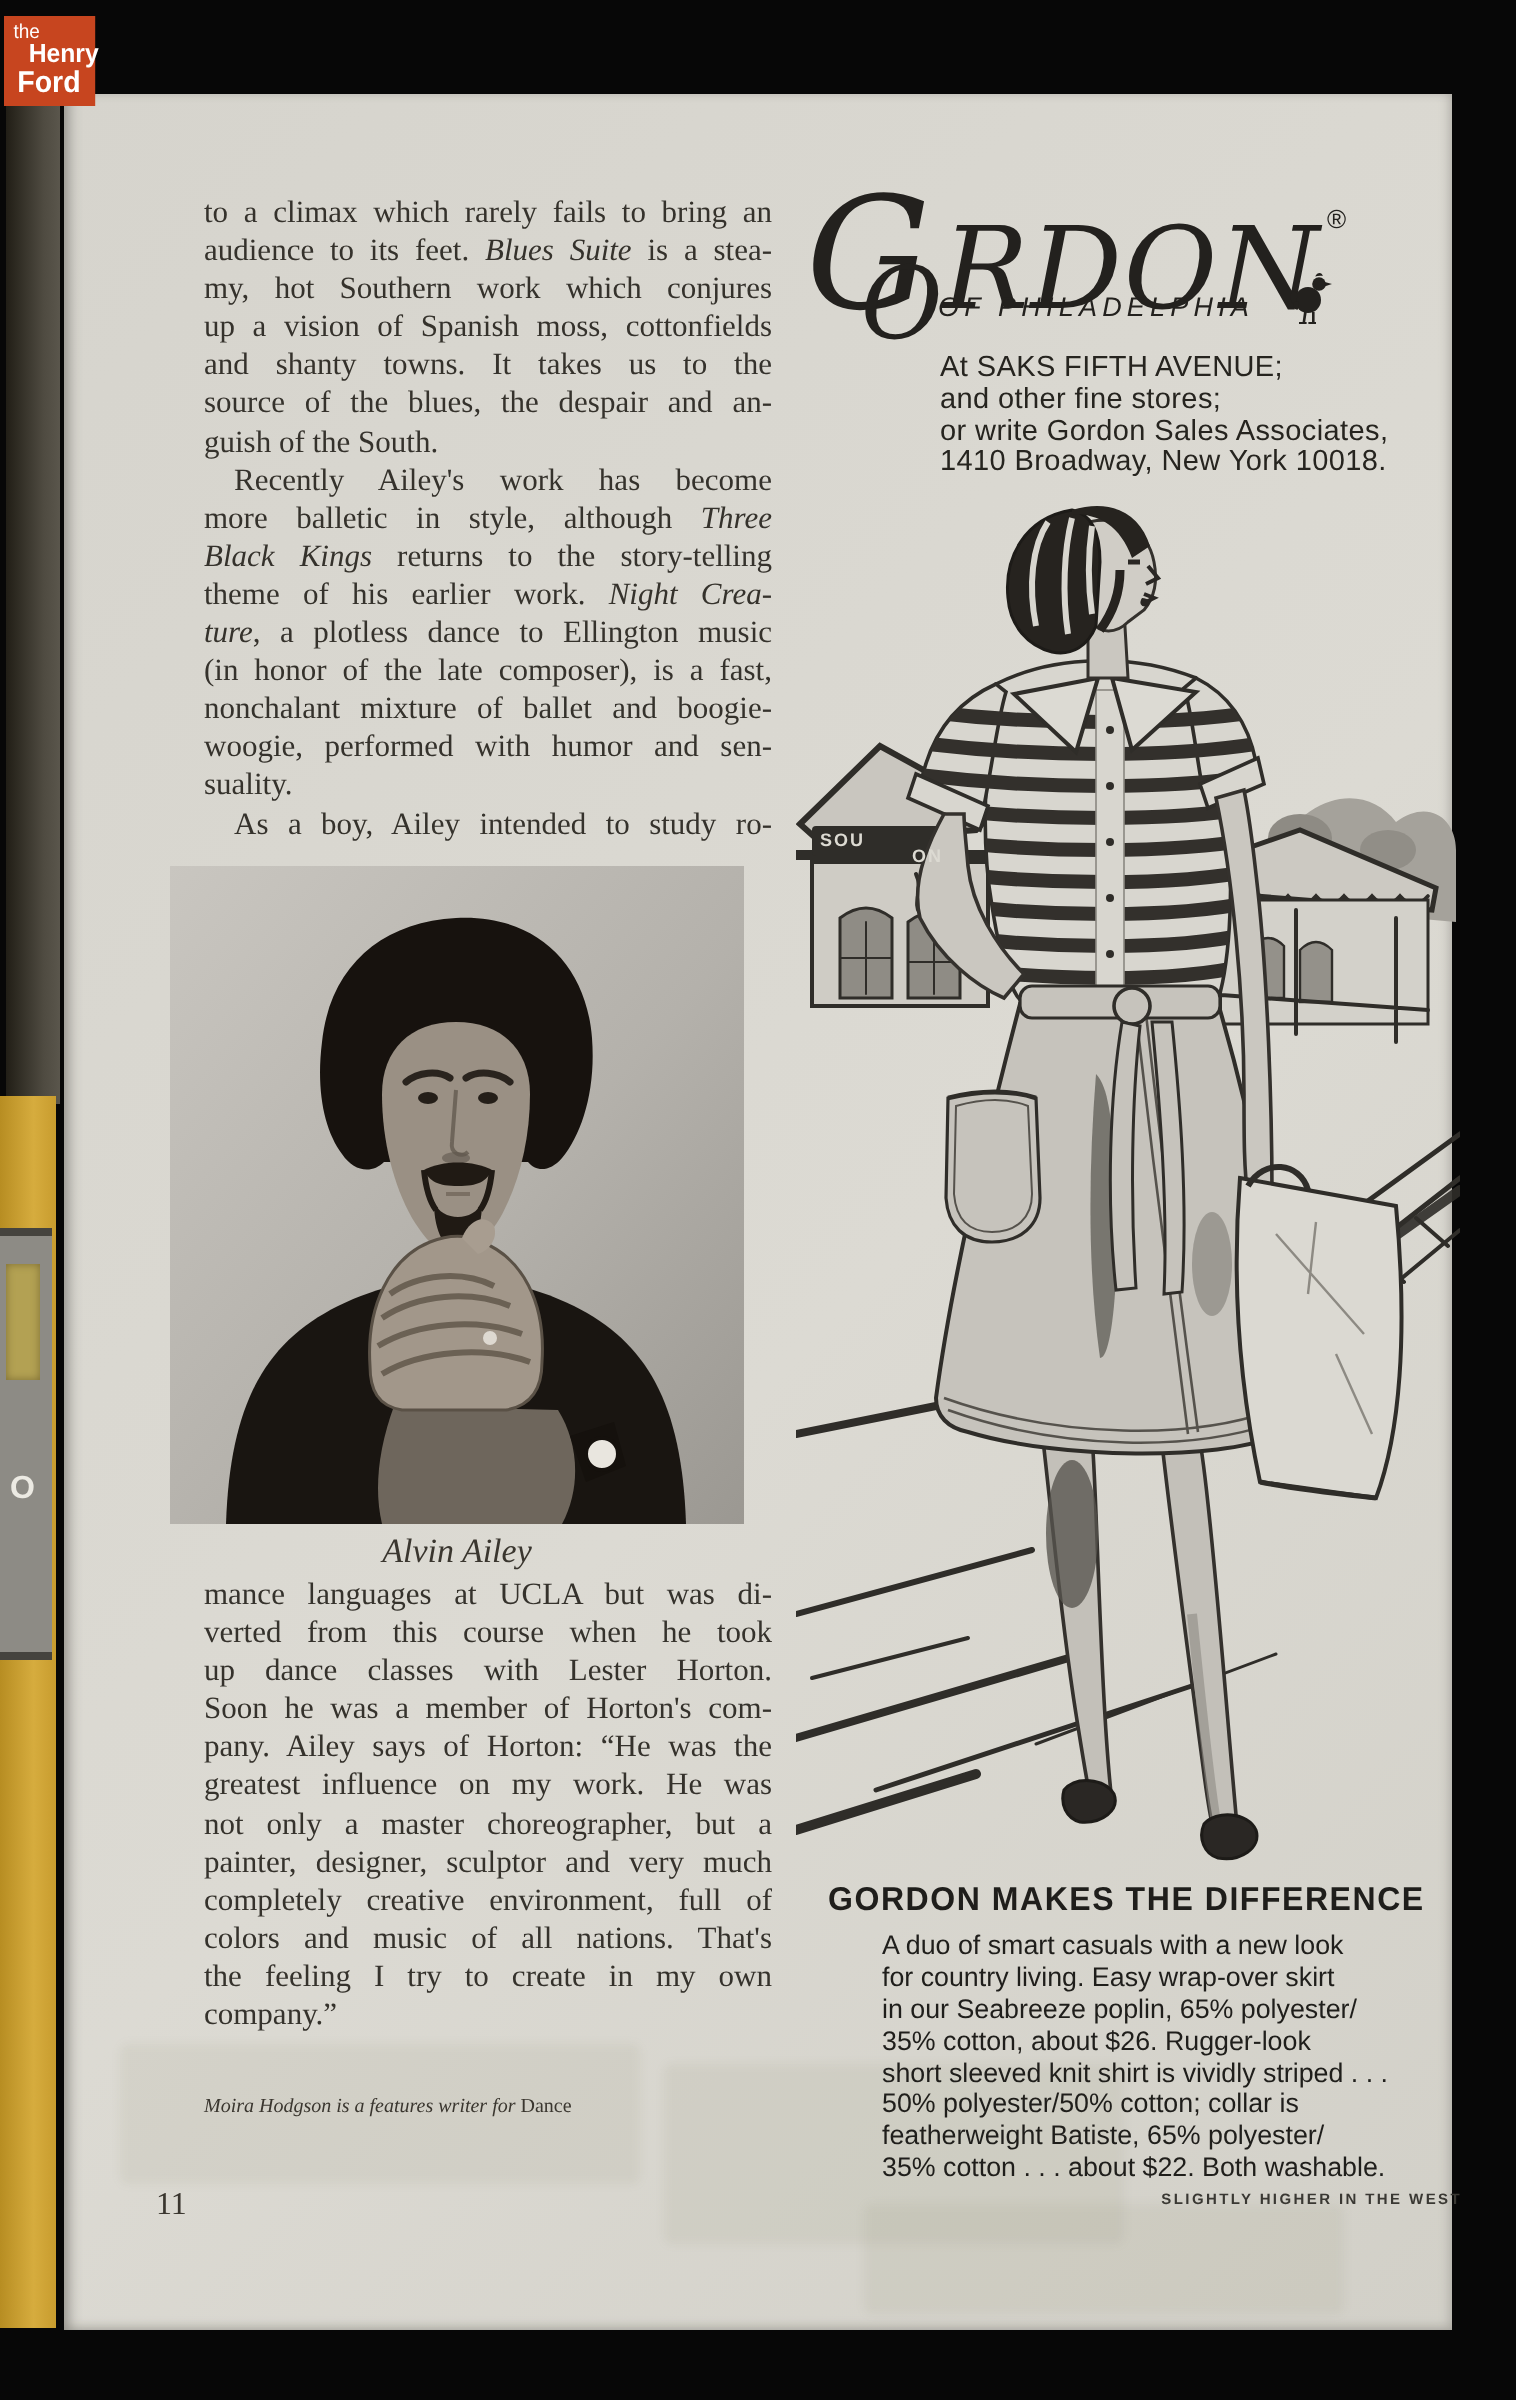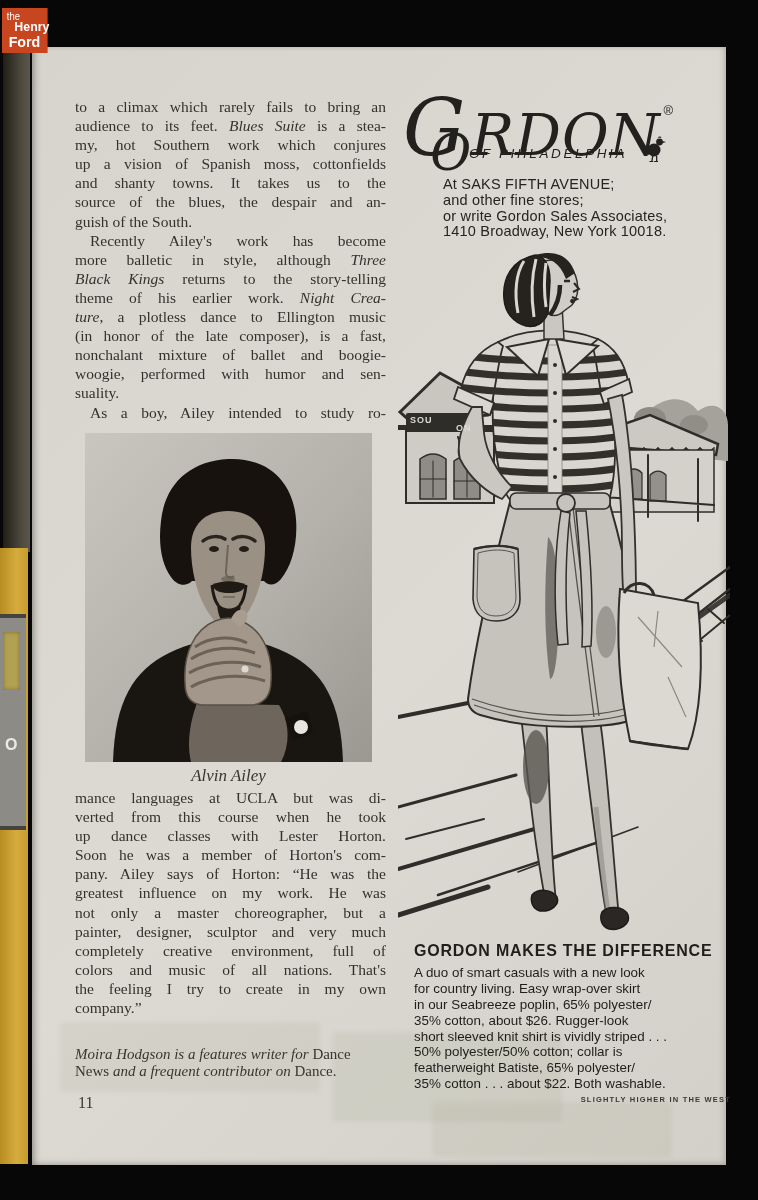--- a/index.html
+++ b/index.html
@@ -27,28 +27,28 @@
            color:#fff;font-family:"Liberation Sans",sans-serif;transform:scaleX(.95);
            transform-origin:left top;}
   .hf-the{position:absolute;left:5px;top:3px;font-size:10px;}
   .hf-henry{position:absolute;left:13px;top:11px;font-size:13px;font-weight:bold;}
   .hf-ford{position:absolute;left:7px;top:25px;font-size:15px;font-weight:bold;}
   
   .col{position:absolute;left:43px;top:50px;width:311px;color:#35322c;
        font-size:15.5px;line-height:19.1px;}
   .col2{position:absolute;left:43px;top:741px;width:311px;color:#35322c;
         font-size:15.5px;line-height:19.1px;}
-  .ln{height:19.1px;white-space:nowrap;overflow:visible;}
+  .ln{height:19.1px;white-space:nowrap;overflow:visible;margin-left:27px;}
   .ln.j{text-align:justify;text-align-last:justify;white-space:normal;overflow:hidden;}
   .indent .ln:first-child{text-indent:15px;}
   .photo{position:absolute;left:53px;top:386px;width:287px;height:329px;}
   .caption{position:absolute;left:53px;top:719px;width:287px;text-align:center;
            font-style:italic;font-size:17px;color:#3a362f;}
   .byline{position:absolute;left:43px;top:999px;width:320px;font-style:italic;
-          font-size:15px;line-height:16.5px;color:#3a362f;}
+          font-size:10px;line-height:16.5px;color:#3a362f;}
   .byline .ln{height:16.5px;}
   .byline i{font-style:normal;}
   .pagenum{position:absolute;left:46px;top:1047px;font-size:16px;color:#3a362f;text-align:center;}
   
   .ad-logo{position:absolute;left:371px;top:42px;color:#23211e;white-space:nowrap;
            font-family:"DejaVu Serif",serif;font-style:italic;}
   .ad-logo .g{font-size:78px;line-height:1;letter-spacing:-2px;}
   .ad-logo .o{font-size:50px;margin-left:-0.66em;vertical-align:-15px;}
   .ad-logo .rest{font-size:57px;letter-spacing:1px;}
   .ad-logo .reg{font-size:13px;vertical-align:40px;margin-left:3px;font-style:normal;
@@ -166,21 +166,20 @@
           <div class="ln j">painter, designer, sculptor and very much</div>
           <div class="ln j">completely creative environment, full of</div>
           <div class="ln j">colors and music of all nations. That's</div>
           <div class="ln j">the feeling I try to create in my own</div>
           <div class="ln">company.”</div>
         </div>
     </div>
 
     <div class="byline">
         <div class="ln">Moira Hodgson is a features writer for <i>Dance</i></div>
-        <div class="ln"><i>News</i> and a frequent contributor on <i>Dance.</i></div>
       </div>
     <div class="pagenum">11</div>
 
     <div class="ad-logo">
       <span class="g">G</span><span class="o">O</span><span class="rest">RDON</span><span class="reg">®</span>
     </div>
     <div class="ad-tagline">OF PHILADELPHIA</div>
     <svg class="rooster" width="24" height="28" viewBox="0 0 24 28" xmlns="http://www.w3.org/2000/svg">
       <g fill="#23211e">
         <circle cx="10" cy="15" r="6.5"></circle>

